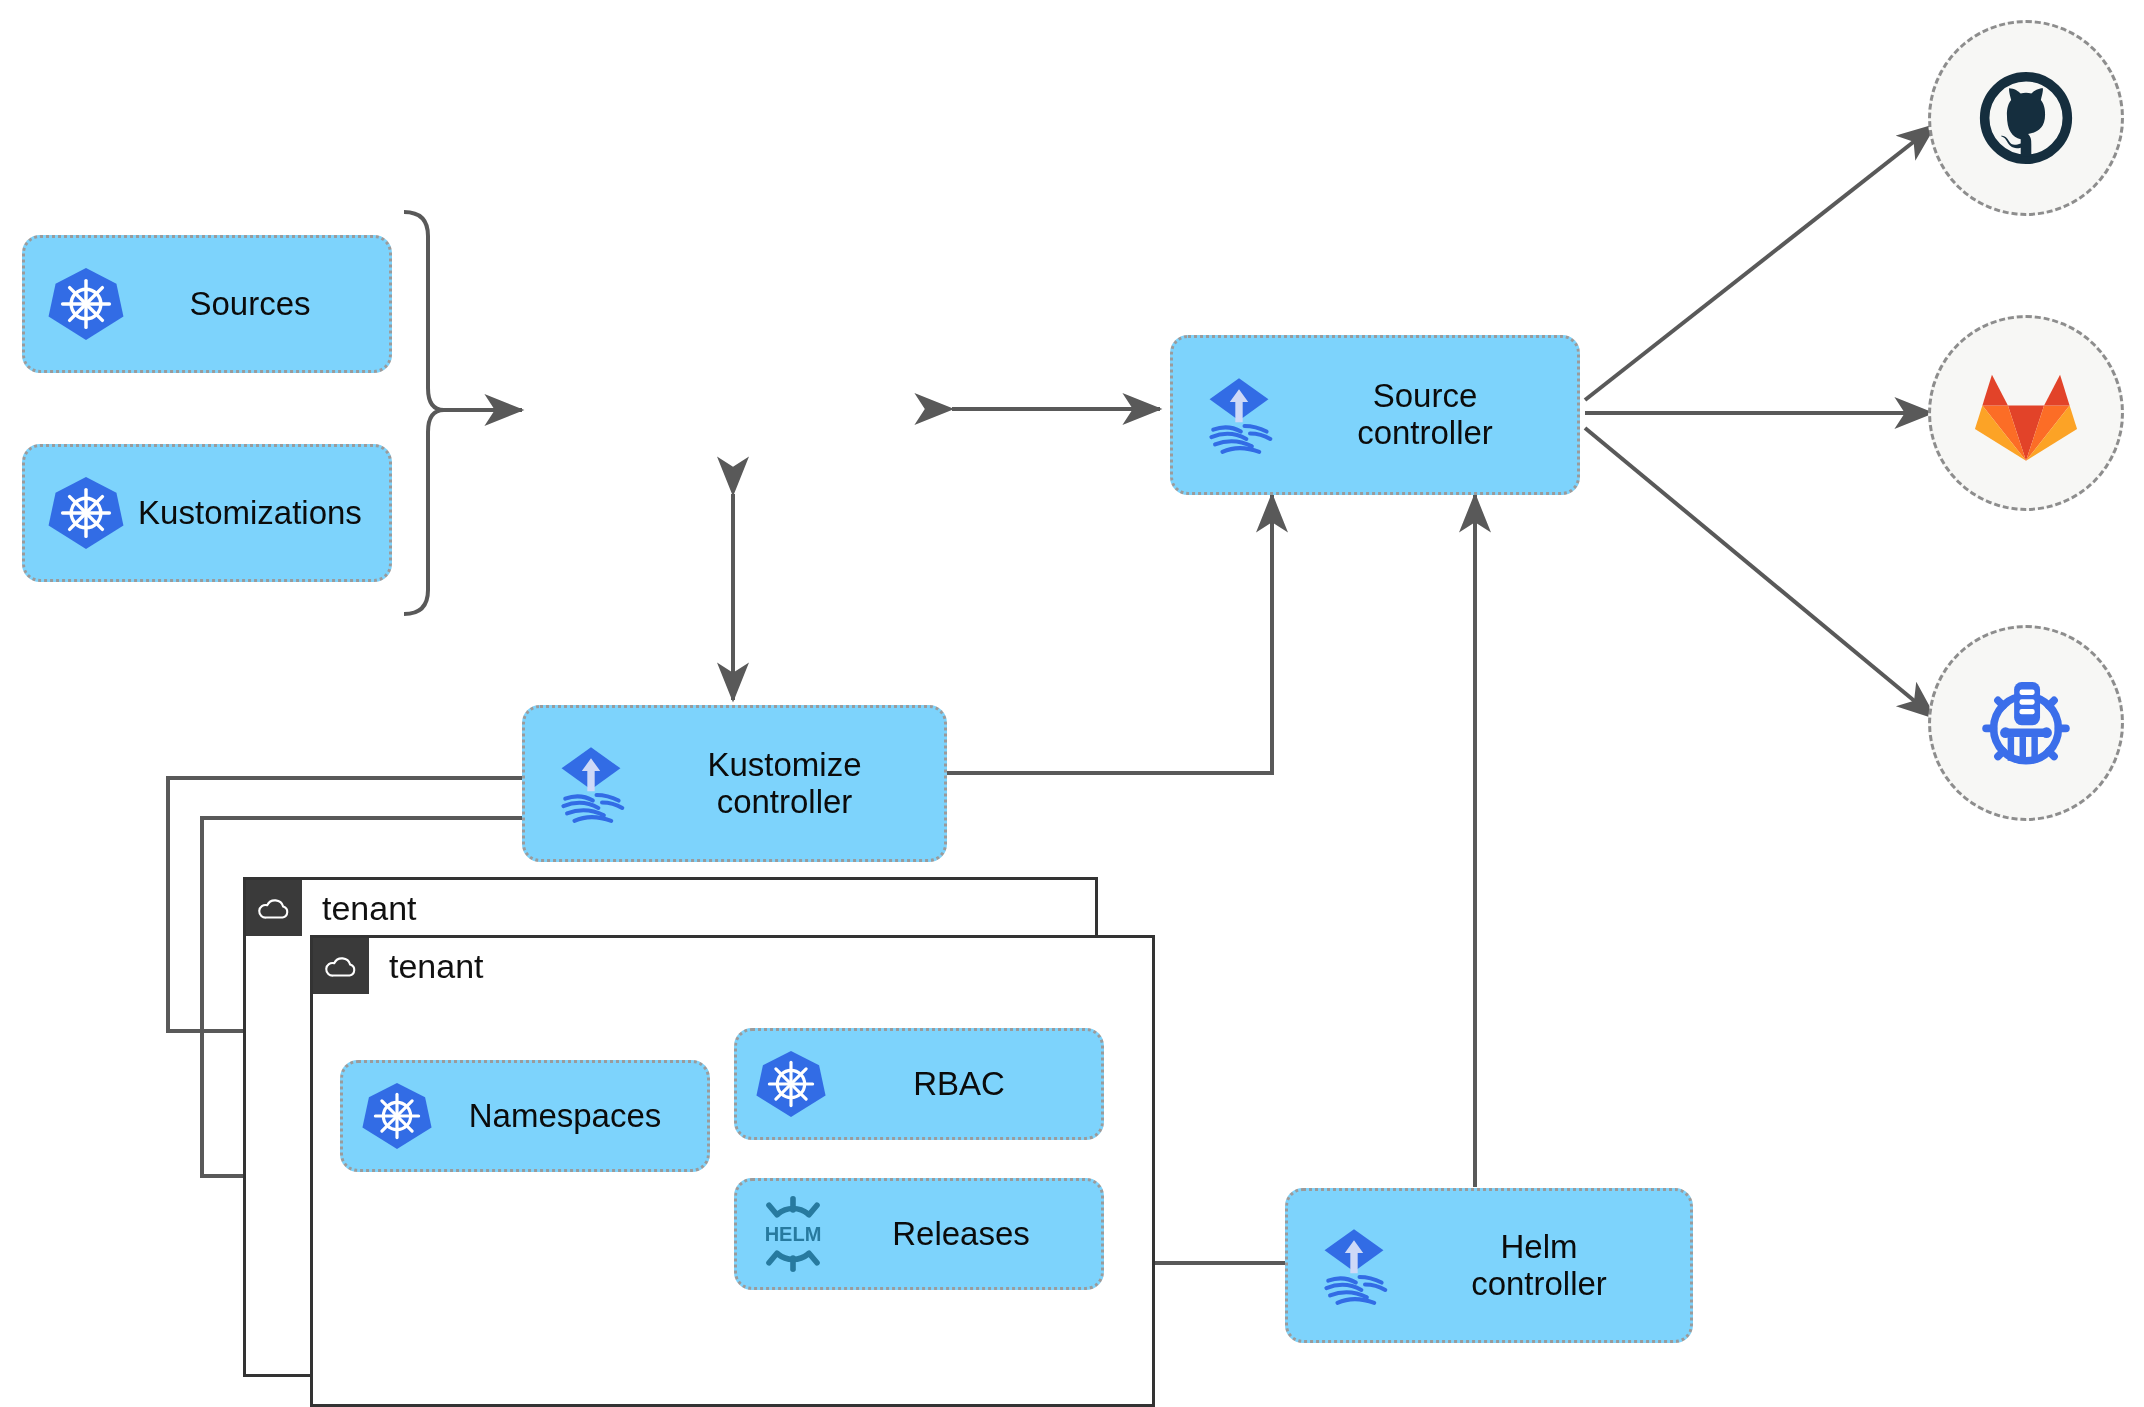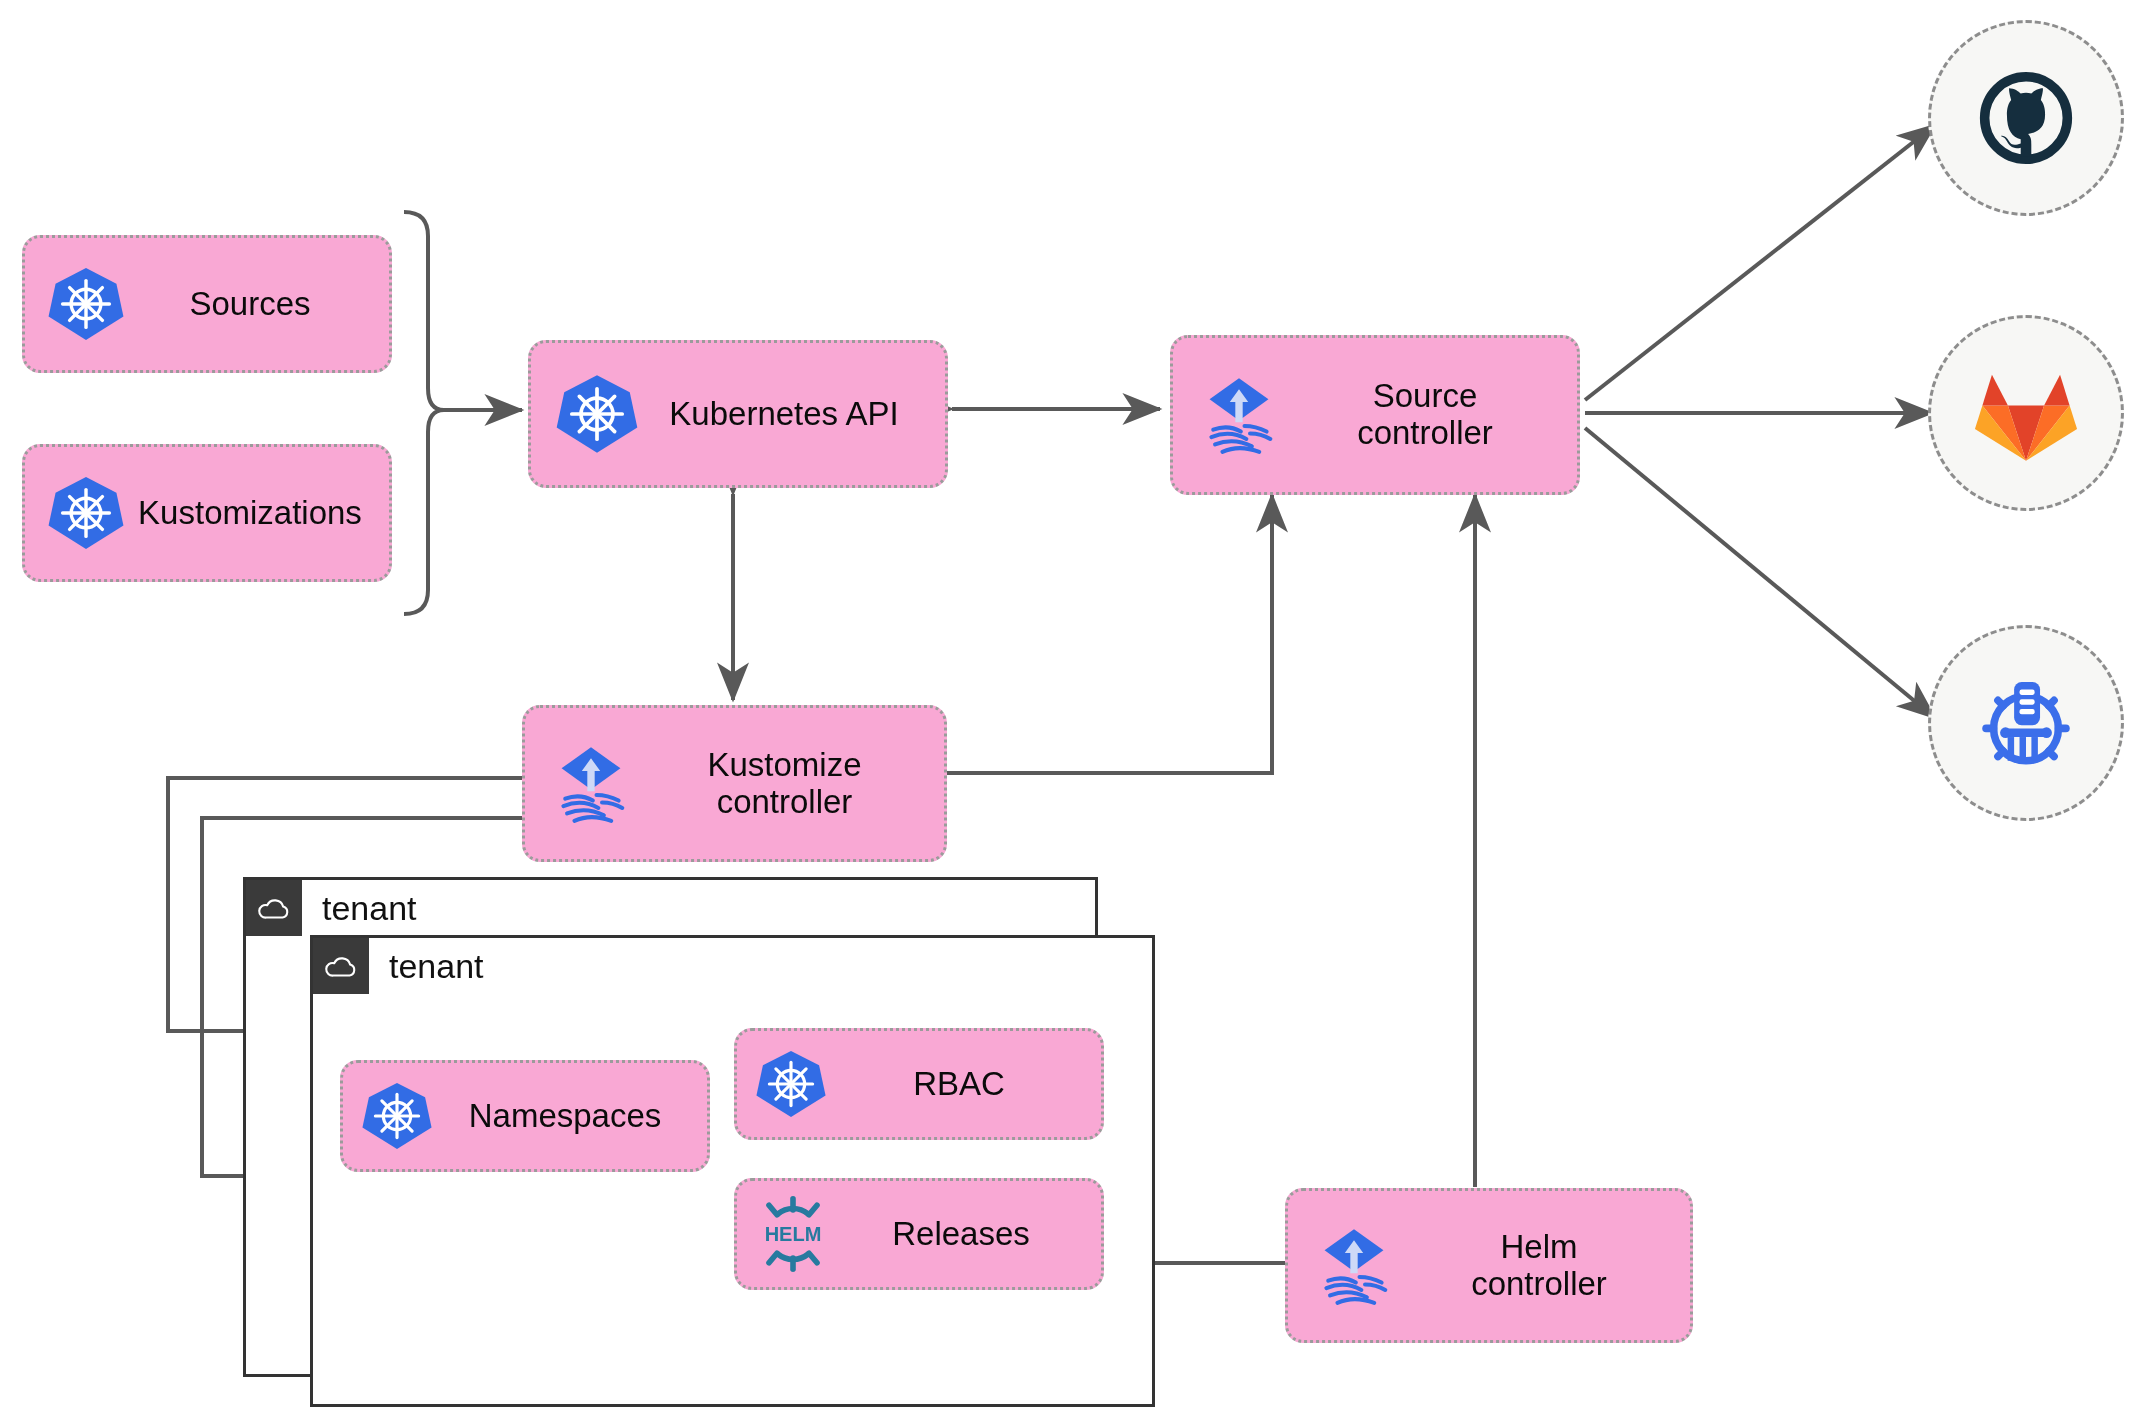--- a/index.html
+++ b/index.html
@@ -3,21 +3,21 @@
 <meta charset="utf-8">
 <style>
   html,body{margin:0;padding:0;background:#ffffff;}
   body{font-family:"Liberation Sans","DejaVu Sans",sans-serif;}
   #canvas{position:relative;width:2144px;height:1407px;background:#ffffff;overflow:hidden;}
   svg#wires{position:absolute;left:0;top:0;width:2144px;height:1407px;pointer-events:none;}
 
   
   .rbox{
     position:absolute;
-    background:#f9a8d4;
+    background:#7dd3fc;
     border:3px dotted #9b9b9b;
     border-radius:18px;
     display:flex;align-items:center;
     box-sizing:border-box;
     z-index:3;
   }
   .rbox .lbl{
     color:#0b0b0b;
     font-size:33px;
     line-height:1.12;
@@ -159,40 +159,20 @@
           <line x1="50" y1="50" x2="50" y2="80"></line>
             <line x1="50" y1="50" x2="29" y2="71"></line>
           <line x1="50" y1="50" x2="20" y2="50"></line>
             <line x1="50" y1="50" x2="29" y2="29"></line>
         </g>
       </svg>
     </div>
     <div class="lbl">Kustomizations</div>
   </div>
 
-  <div class="rbox" style="left:528px;top:340px;width:420px;height:148px;padding:0 20px;">
-    <div class="ico" style="width:92px;">
-      <svg width="84" height="84" viewBox="0 0 100 100">
-        <polygon points="50,4 89,24 98,66 50,96 2,66 11,24" fill="#326CE5"></polygon>
-        <g fill="none" stroke="#ffffff" stroke-width="4.4" stroke-linecap="round">
-          <circle cx="50" cy="50" r="19"></circle>
-          <circle cx="50" cy="50" r="4.6" fill="#ffffff" stroke="none"></circle>
-          <line x1="50" y1="50" x2="50" y2="20"></line>
-            <line x1="50" y1="50" x2="71" y2="29"></line>
-          <line x1="50" y1="50" x2="80" y2="50"></line>
-            <line x1="50" y1="50" x2="71" y2="71"></line>
-          <line x1="50" y1="50" x2="50" y2="80"></line>
-            <line x1="50" y1="50" x2="29" y2="71"></line>
-          <line x1="50" y1="50" x2="20" y2="50"></line>
-            <line x1="50" y1="50" x2="29" y2="29"></line>
-        </g>
-      </svg>
-    </div>
-    <div class="lbl">Kubernetes API</div>
-  </div>
 
   <div class="rbox" style="left:1170px;top:335px;width:410px;height:160px;padding:0 16px;">
     <div class="ico" style="width:100px;">
       <svg width="92" height="92" viewBox="0 0 100 100">
         <polygon points="50,10 82,33 50,56 18,33" fill="#326CE5"></polygon>
         <path d="M50,22 L60,36 L54,36 L54,58 L46,58 L46,36 L40,36 Z" fill="#ced9f7"></path>
         <g stroke="#326CE5" stroke-width="4.4" stroke-linecap="round" fill="none">
           <path d="M22,66 Q38,60 52,68"></path>
           <path d="M20,74 Q40,66 58,76"></path>
           <path d="M24,82 Q44,74 64,84"></path>

